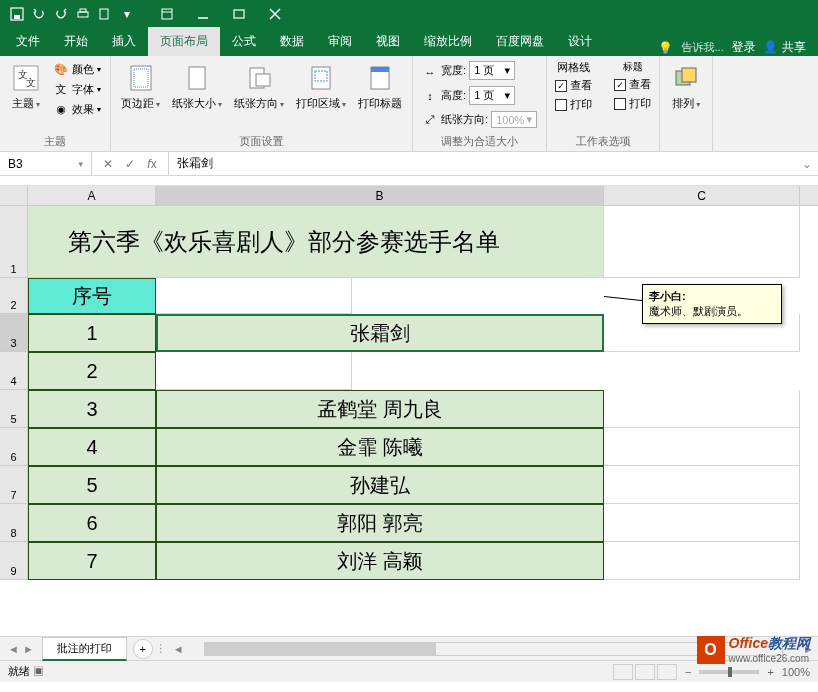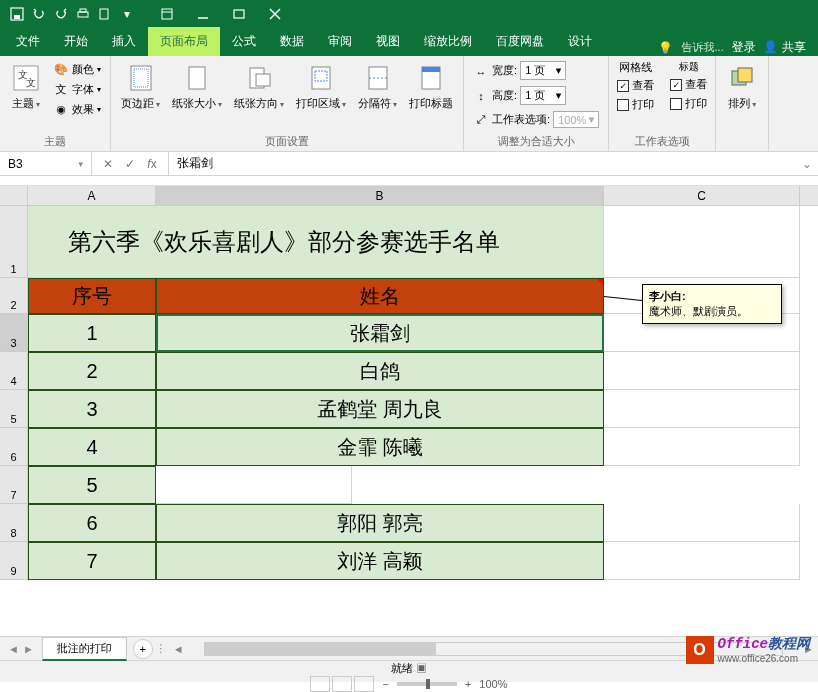--- a/index.html
+++ b/index.html
@@ -10,21 +10,21 @@
 .qat { display: flex; gap: 4px; padding: 0 8px; align-items: center; }
 .qat-btn { width: 18px; height: 18px; display: flex; align-items: center; justify-content: center; cursor: pointer; }
 .title-center { flex: 1; text-align: center; display: flex; justify-content: center; gap: 40px; align-items: center; }
 .title-tool { background: #0a5c2e; padding: 4px 12px; }
 .win-controls { display: flex; gap: 2px; padding: 0 6px; }
 .win-btn { width: 34px; height: 20px; display: flex; align-items: center; justify-content: center; cursor: pointer; }
 
 
 .tabbar { height: 28px; background: #0c7238; display: flex; align-items: flex-end; padding: 0 4px; color: #fff; font-size: 12px; }
 .tab { padding: 6px 12px; cursor: pointer; }
-.tab.active { background: #bef264; color: #217346; }
+.tab.active { background: #e5e5e5; color: #217346; }
 .tab-right { margin-left: auto; display: flex; align-items: center; gap: 8px; padding-right: 8px; }
 .tell-me { color: #c8e6d5; font-size: 11px; }
 
 
 .ribbon { height: 96px; background: #f1f1f1; border-bottom: 1px solid #d4d4d4; display: flex; font-size: 11px; }
 .group { border-right: 1px solid #d4d4d4; padding: 4px 6px 2px; display: flex; flex-direction: column; justify-content: space-between; }
 .group-label { text-align: center; color: #666; font-size: 11px; padding-top: 2px; }
 .group-body { display: flex; gap: 4px; flex: 1; }
 .big-btn { display: flex; flex-direction: column; align-items: center; gap: 3px; padding: 2px 4px; cursor: pointer; }
 .big-icon { width: 32px; height: 32px; display: flex; align-items: center; justify-content: center; }
@@ -53,47 +53,47 @@
 .colB { width: 448px; }
 .colC { width: 196px; }
 .grid-body { display: flex; }
 .row-headers { width: 28px; }
 .row-h { border-right: 1px solid #ccc; border-bottom: 1px solid #ccc; background: #e6e6e6; text-align: center; font-size: 11px; display: flex; align-items: flex-end; justify-content: center; padding-bottom: 2px; }
 .row-h.sel { background: #cfcfcf; }
 .cells { position: relative; }
 .row { display: flex; }
 .cell { border-right: 1px solid #d4d4d4; border-bottom: 1px solid #d4d4d4; display: flex; align-items: center; justify-content: center; }
 .title-cell { background: #d9ead3; font-size: 24px; font-weight: normal; justify-content: flex-start; padding-left: 40px; height: 72px; width: 576px; }
-.hdr-cell { background: #c2410c; color: #000; font-size: 20px; height: 36px; border: 1px solid #274e13; }
+.hdr-cell { background: #5eead4; color: #000; font-size: 20px; height: 36px; border: 1px solid #274e13; }
 .data-cell { background: #d9ead3; font-size: 20px; height: 38px; border: 1px solid #274e13; }
 .sel-cell { outline: 2px solid #217346; outline-offset: -2px; position: relative; }
 .comment-marker { position: absolute; top: 0; right: 0; width: 0; height: 0; border-left: 6px solid transparent; border-top: 6px solid red; }
 .comment-box { position: absolute; background: #ffffe1; border: 1px solid #000; font-size: 11px; padding: 4px 6px; width: 140px; box-shadow: 2px 2px 4px rgba(0,0,0,0.3); }
 .comment-line { position: absolute; border-top: 1px solid #000; transform-origin: left; }
 .empty-cell { border-right: 1px solid #d4d4d4; border-bottom: 1px solid #d4d4d4; }
 
 
 .sheet-tabs { height: 24px; border-top: 1px solid #d4d4d4; display: flex; align-items: center; font-size: 11px; background: #f1f1f1; }
 .tab-nav { display: flex; gap: 4px; padding: 0 8px; color: #888; }
 .sheet-tab { padding: 3px 14px; background: #fff; border: 1px solid #ccc; border-bottom: none; cursor: pointer; }
 .sheet-tab.active { border-bottom: 2px solid #217346; }
 .add-sheet { width: 20px; height: 20px; border: 1px solid #ccc; border-radius: 50%; text-align: center; line-height: 18px; margin-left: 6px; cursor: pointer; background: #fff; }
 .hscroll { flex: 1; margin: 0 16px; height: 14px; background: #f1f1f1; border: 1px solid #ccc; position: relative; }
 .hscroll-thumb { position: absolute; left: 0; width: 40%; height: 100%; background: #cdcdcd; }
 
 
-.statusbar { height: 22px; background: #f1f1f1; border-top: 1px solid #d4d4d4; display: flex; align-items: center; font-size: 11px; padding: 0 8px; justify-content: space-between; flex-direction: column; }
+.statusbar { height: 22px; background: #f1f1f1; border-top: 1px solid #d4d4d4; display: flex; align-items: center; font-size: 11px; padding: 0 8px; justify-content: space-between; }
 .status-right { display: flex; align-items: center; gap: 8px; color: #666; }
 .view-btns { display: flex; gap: 2px; }
 .view-btn { width: 20px; height: 16px; border: 1px solid #ccc; cursor: pointer; }
 
 
 .watermark { position: absolute; bottom: 28px; right: 8px; display: flex; align-items: center; gap: 4px; font-size: 14px; }
 .wm-logo { width: 28px; height: 28px; background: #d83b01; color: #fff; display: flex; align-items: center; justify-content: center; font-weight: bold; font-size: 16px; }
-.wm-text1 { color: #a21caf; font-weight: bold; font-style: italic; font-family: Liberation Mono, monospace; }
+.wm-text1 { color: #c2410c; font-weight: bold; font-style: italic; }
 .wm-text2 { color: #2b579a; font-weight: bold; font-style: italic; }
 .wm-sub { font-size: 10px; color: #666; }
 
 svg { display: block; }
 .dd-arrow::after { content: "▾"; font-size: 8px; margin-left: 2px; color: #666; }
 </style>
 </head>
 <body>
 
 <div class="titlebar">
@@ -241,29 +241,20 @@
               <rect x="4" y="3" width="18" height="22" fill="#fff" stroke="#888"></rect>
               <rect x="7" y="7" width="12" height="10" fill="none" stroke="#4a86e8" stroke-dasharray="2,1"></rect>
             </svg>
           </span>
           <span class="btn-label dd-arrow">打印区域</span>
         </div>
       <div class="big-btn">
           <span class="big-icon">
             <svg width="26" height="28">
               <rect x="4" y="3" width="18" height="22" fill="#fff" stroke="#888"></rect>
-              <line x1="4" y1="14" x2="22" y2="14" stroke="#4a86e8" stroke-dasharray="2,2"></line>
-            </svg>
-          </span>
-          <span class="btn-label dd-arrow">分隔符</span>
-        </div>
-      <div class="big-btn">
-          <span class="big-icon">
-            <svg width="26" height="28">
-              <rect x="4" y="3" width="18" height="22" fill="#fff" stroke="#888"></rect>
               <rect x="4" y="3" width="18" height="5" fill="#4a86e8"></rect>
             </svg>
           </span>
           <span class="btn-label">打印标题</span>
         </div>
     </div>
     <div class="group-label">页面设置</div>
   </div>
 
   <div class="group">
@@ -280,33 +271,33 @@
         <div class="small-row">
             <span class="small-icon">↕</span>
             <span>高度:</span> 
             <span class="combo">
               <span>1 页</span>
               <span>▾</span>
             </span>
           </div>
         <div class="small-row">
             <span class="small-icon">⤢</span>
-            <span>工作表选项:</span> 
+            <span>纸张方向:</span> 
             <span class="combo" style="color:#aaa">
               <span>100%</span>
               <span>▾</span>
             </span>
           </div>
       </div>
     </div>
     <div class="group-label">调整为合适大小</div>
   </div>
 
   <div class="group">
-    <div class="group-body" style="gap:12px">
+    <div class="group-body" style="gap:18px">
       <div class="stack">
         <div style="font-size:11px;text-align:center">网格线</div>
         <div class="chk">
             <span class="chk-box">✓</span>
             <span>查看</span>
           </div>
         <div class="chk">
             <span class="chk-box"></span>
             <span>打印</span>
           </div>
@@ -377,48 +368,44 @@
       <div class="row-h" style="height:38px">8</div>
       <div class="row-h" style="height:38px">9</div>
     </div>
     <div class="cells">
       <div class="row">
         <div class="cell title-cell">第六季《欢乐喜剧人》部分参赛选手名单</div>
         <div class="empty-cell colC" style="height:72px"></div>
       </div>
       <div class="row">
         <div class="cell hdr-cell colA">序号</div>
-        <div class="cell hdr-cell colB" style="position:relative">
-            <span>姓名</span>
-            <span class="comment-marker"></span>
-          </div>
         <div class="empty-cell colC" style="height:36px"></div>
       </div>
       <div class="row">
         <div class="cell data-cell colA">1</div>
         <div class="cell data-cell colB sel-cell">张霜剑</div>
         <div class="empty-cell colC" style="height:38px"></div>
       </div>
       <div class="row">
           <div class="cell data-cell colA">2</div>
-          <div class="cell data-cell colB">白鸽</div>
           <div class="empty-cell colC" style="height:38px"></div>
         </div>
       <div class="row">
           <div class="cell data-cell colA">3</div>
           <div class="cell data-cell colB">孟鹤堂  周九良</div>
           <div class="empty-cell colC" style="height:38px"></div>
         </div>
       <div class="row">
           <div class="cell data-cell colA">4</div>
           <div class="cell data-cell colB">金霏  陈曦</div>
           <div class="empty-cell colC" style="height:38px"></div>
         </div>
       <div class="row">
           <div class="cell data-cell colA">5</div>
+          <div class="cell data-cell colB">孙建弘</div>
           <div class="empty-cell colC" style="height:38px"></div>
         </div>
       <div class="row">
           <div class="cell data-cell colA">6</div>
           <div class="cell data-cell colB">郭阳  郭亮</div>
           <div class="empty-cell colC" style="height:38px"></div>
         </div>
       <div class="row">
           <div class="cell data-cell colA">7</div>
           <div class="cell data-cell colB">刘洋  高颖</div>

